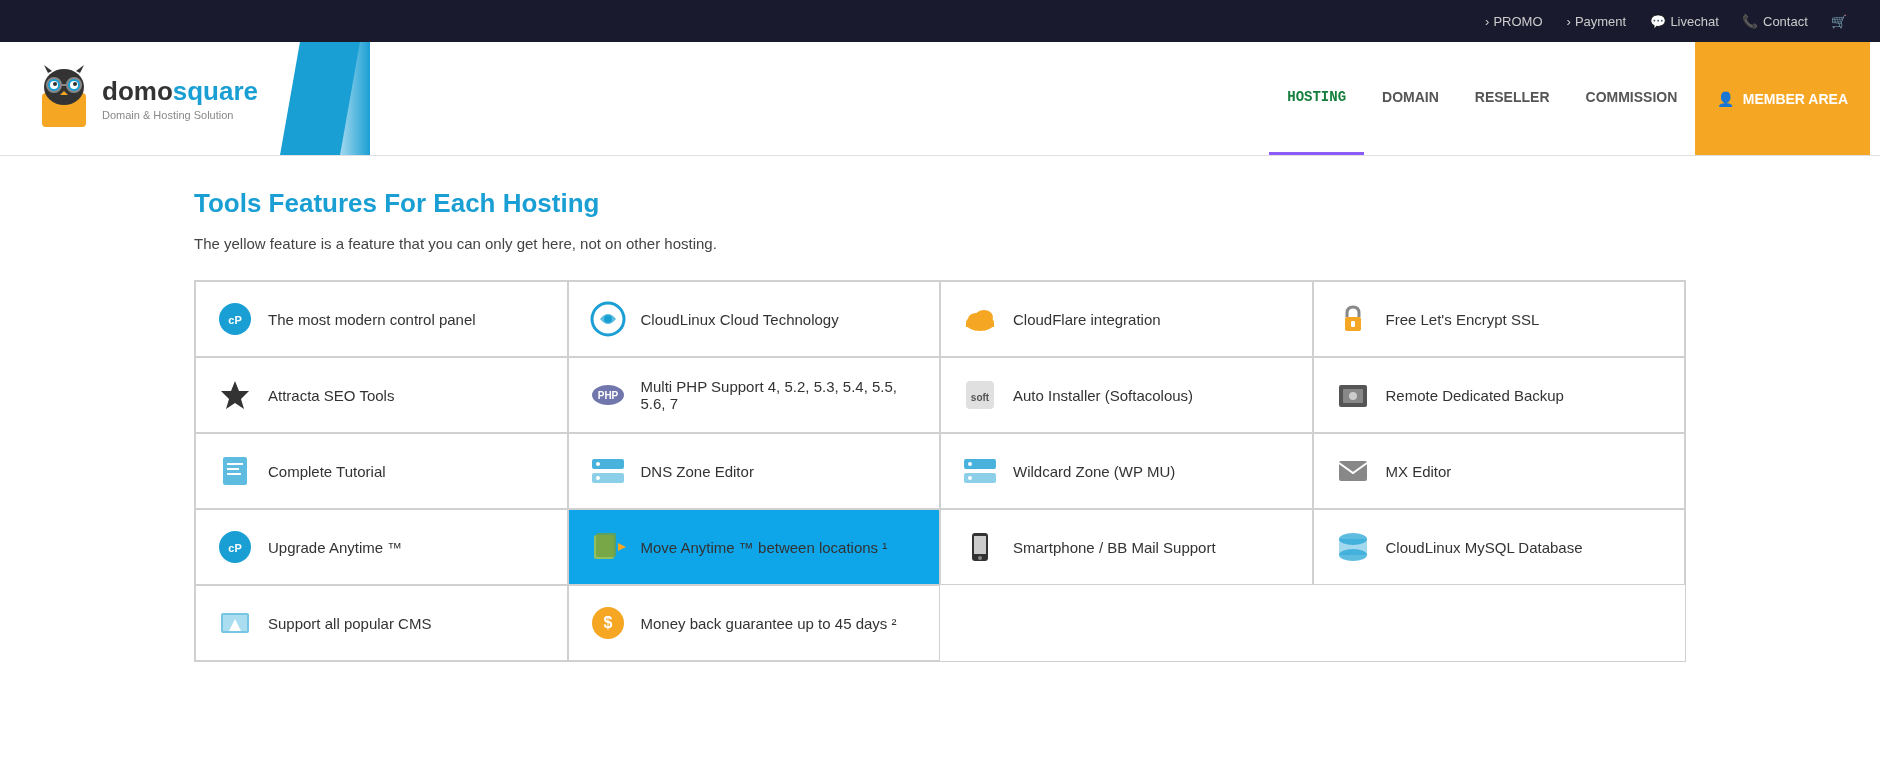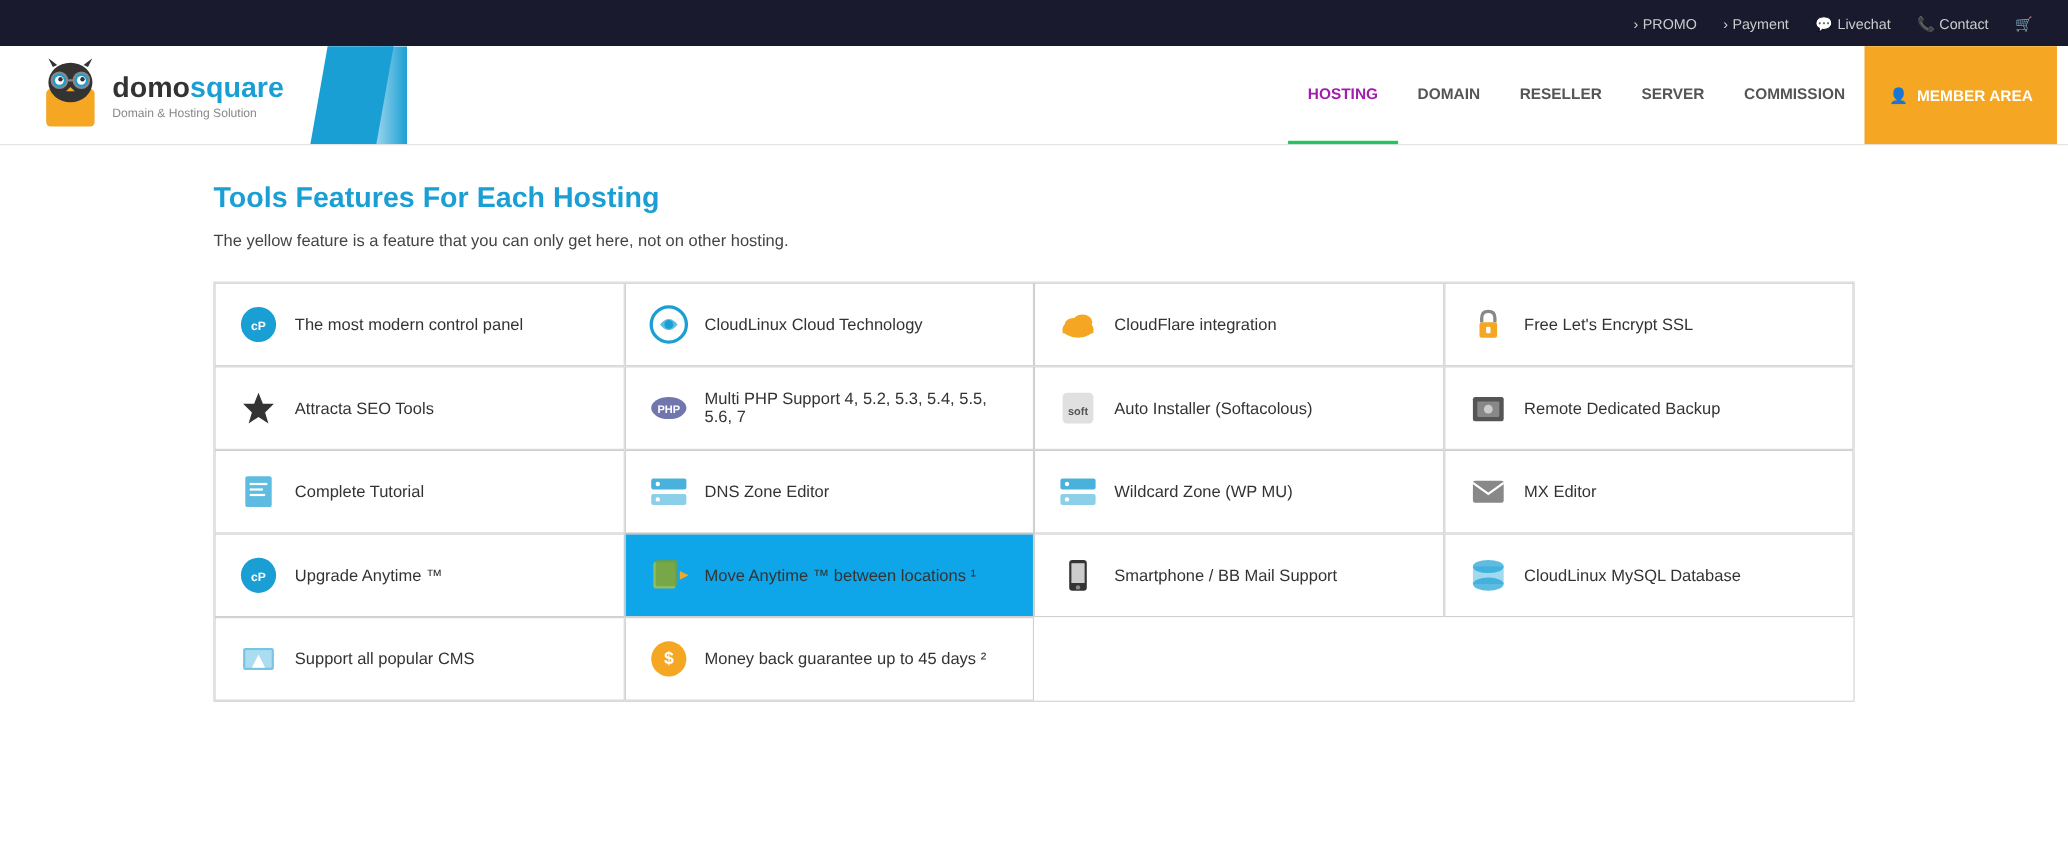--- a/index.html
+++ b/index.html
@@ -90,21 +90,21 @@
       display: flex;
       align-items: center;
       font-size: 14px;
       font-weight: 600;
       color: #555;
       cursor: pointer;
       text-decoration: none;
       white-space: nowrap;
       border-bottom: 3px solid transparent;
     }
-    .nav-item.active { color: #a21caf; border-bottom: 3px solid #22c55e; }
+    .nav-item.active { color: #15803d; border-bottom: 3px solid #8b5cf6; font-family: Liberation Mono, monospace; }
     .member-btn {
       background: #f5a623;
       color: #fff;
       padding: 14px 22px;
       font-size: 14px;
       font-weight: 700;
       cursor: pointer;
       display: flex;
       align-items: center;
       gap: 8px;
@@ -182,21 +182,21 @@
   </a>
   <a href="#">
     <span>📞</span>
     <span>Contact</span>
   </a>
   <a href="#">
     <span>🛒</span>
   </a>
 </div>
 
-<div class="header" style="height:90px;">
+<div class="header" style="height:114px;">
   <div class="logo-area">
     <div class="logo-img">
 
       <svg class="logo-owl" viewBox="0 0 68 68">
 
         <rect x="12" y="28" width="44" height="34" rx="4" fill="#f5a623"></rect>
 
         <ellipse cx="34" cy="22" rx="20" ry="18" fill="#333"></ellipse>
 
         <circle cx="24" cy="20" r="7" fill="#1a9fd4"></circle>
@@ -230,23 +230,20 @@
     <a class="nav-item active" href="#">
       <span>HOSTING</span>
     </a>
     <a class="nav-item" href="#">
       <span>DOMAIN</span>
     </a>
     <a class="nav-item" href="#">
       <span>RESELLER</span>
     </a>
     <a class="nav-item" href="#">
-      <span>SERVER</span>
-    </a>
-    <a class="nav-item" href="#">
       <span>COMMISSION</span>
     </a>
     <button class="member-btn">
       <span>👤</span>
       <span>MEMBER AREA</span>
     </button>
   </nav>
 </div>
 
 <div class="main">

